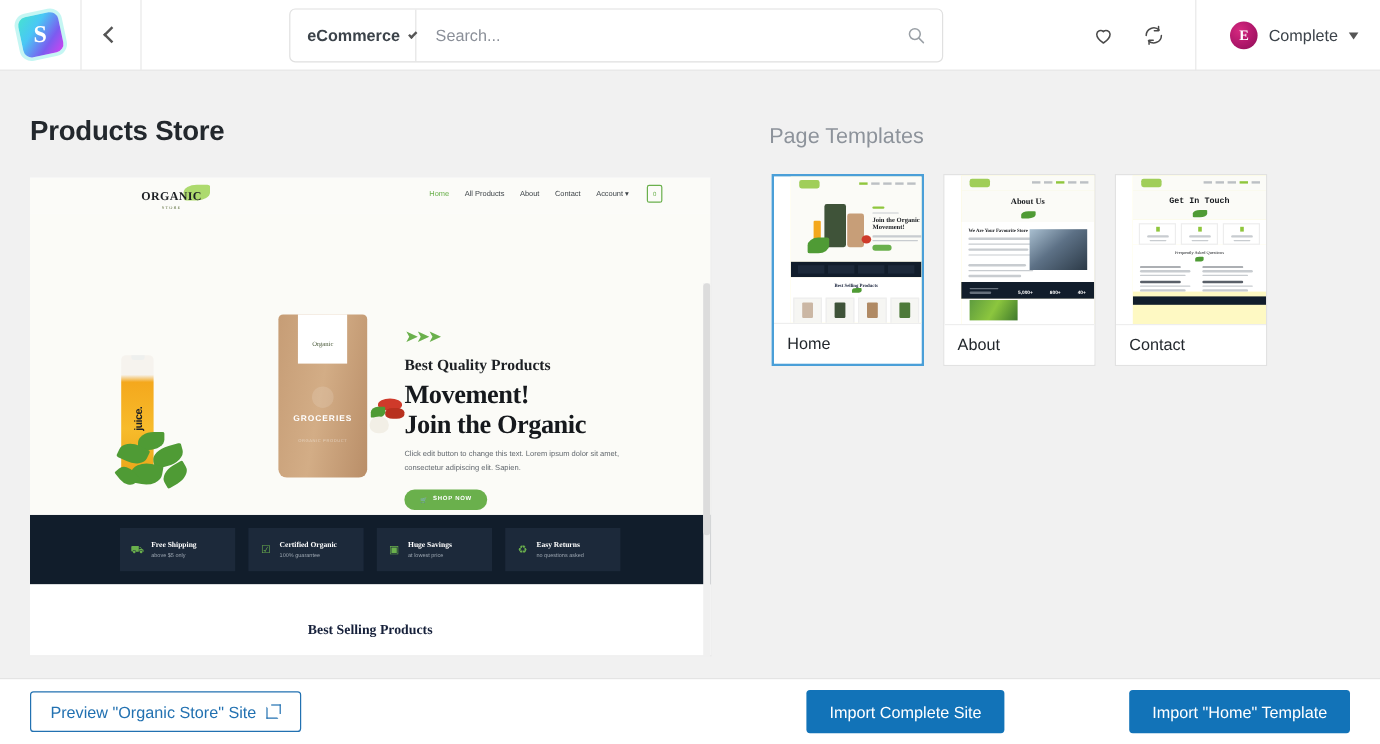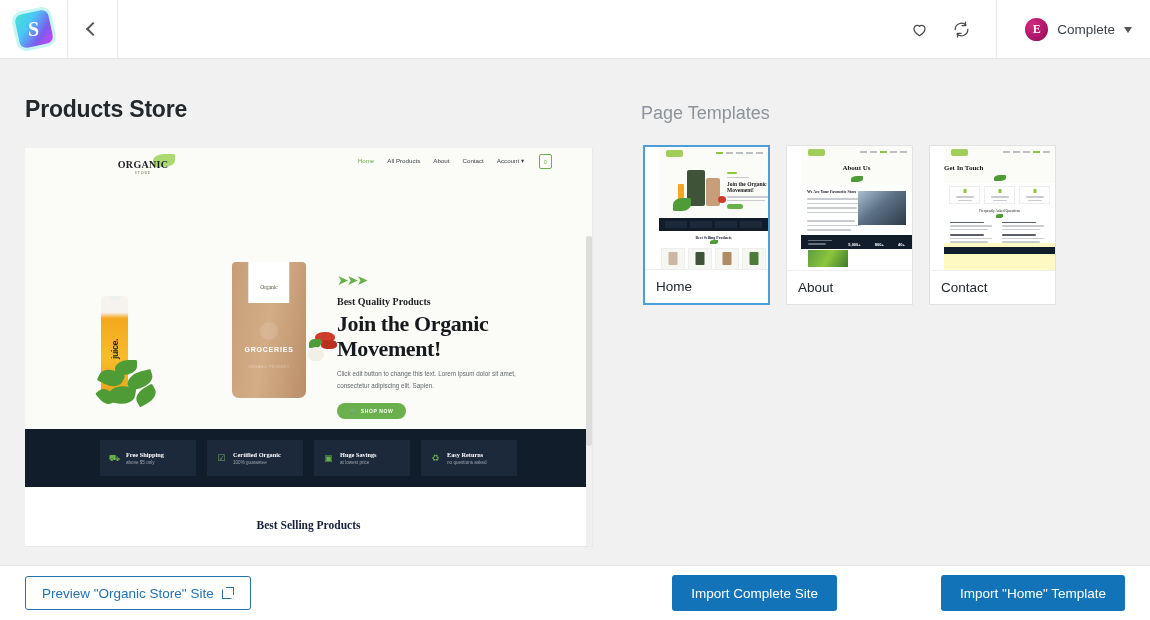--- a/index.html
+++ b/index.html
@@ -99,21 +99,21 @@
   .pv-logo-sub { position: absolute; left: 50%; transform: translateX(-50%); bottom: 0px; font-size: 3.6px; color: #5a6b3a; letter-spacing: 1px; font-family: "Liberation Serif", serif; }
   .pv-menu { position: absolute; right: 68px; top: 9px; display: flex; align-items: center; gap: 13px; }
   .pv-menu a { font-size: 6.2px; color: #3d4348; text-decoration: none; font-family: "Liberation Sans", sans-serif; }
   .pv-menu a.active { color: #6ab04c; }
   .pv-cart { position: absolute; right: 40px; top: 6px; width: 13px; height: 15px; border: 1px solid #6ab04c; border-radius: 2px; display:flex; align-items:center; justify-content:center; }
   .pv-cart i { font-style: normal; font-size: 5px; color: #6ab04c; }
 
   .pv-hero { position: relative; height: 251px; background: #fbfbf7; overflow: hidden; }
   .pv-hero-text { position: absolute; left: 312px; top: 95px; width: 215px; }
   .pv-arrows { font-size: 14px; color: #6ab04c; letter-spacing: -2px; line-height: 1; margin-bottom: 9px; }
-  .pv-kicker { font-family: "Liberation Serif", serif; font-weight: bold; font-size: 10px; color: #1d2024; margin-bottom: 5px; }
+  .pv-kicker { font-family: "Liberation Serif", serif; font-weight: bold; font-size: 13px; color: #1d2024; margin-bottom: 5px; }
   .pv-title { font-family: "Liberation Serif", serif; font-weight: bold; font-size: 22px; line-height: 1.12; color: #16191d; letter-spacing: -0.4px; }
   .pv-desc { font-size: 6.3px; color: #62686e; line-height: 1.85; margin-top: 7px; width: 190px; }
   .pv-btn { margin-top: 11px; display: inline-flex; align-items: center; gap: 4px; background: #6ab04c; color: #fff; font-size: 5px; font-weight: bold; letter-spacing: .6px; padding: 5px 13px; border-radius: 11px; }
 
   
   .pv-prod { position: absolute; left: 66px; top: 46px; width: 250px; height: 200px; }
   .pouch { position: absolute; border-radius: 4px 4px 7px 7px; }
   .pouch .tag { position: absolute; left: 50%; transform: translateX(-50%); top: 0; width: 56%; height: 30%; background: #fff; }
   .pouch .tag-t { position: absolute; left: 50%; transform: translateX(-50%); top: 55%; font-family: "Liberation Serif", serif; font-size: 5.5px; color: #4a5a3a; }
   .pouch .seal { position: absolute; left: 50%; transform: translateX(-50%); top: 44%; width: 18px; height: 18px; border-radius: 50%; background: rgba(255,255,255,.13); }
@@ -231,20 +231,33 @@
   <div class="header">
     <div class="logo-cell">
       <div class="logo">
           <span>S</span>
         </div>
     </div>
     <div class="back-cell">
       <div class="chev-left"></div>
     </div>
 
+    <div class="search-wrap">
+      <div class="cat-select">
+        <span>eCommerce</span>
+        <span class="chev-down"></span>
+      </div>
+      <input class="search-input" type="text" placeholder="Search..." style="">
+      <div class="search-icon-btn">
+        <svg width="15" height="15" viewBox="0 0 20 20" fill="none" stroke="#9aa0a6" stroke-width="1.7">
+          <circle cx="8.5" cy="8.5" r="6"></circle>
+            <line x1="13" y1="13" x2="18" y2="18" stroke-linecap="round"></line>
+        </svg>
+      </div>
+    </div>
 
     <div class="hdr-right">
       <div class="icon-btn">
         <svg width="19" height="19" viewBox="0 0 24 24" fill="none" stroke="#4a4a4a" stroke-width="1.6">
           <path d="M12 20s-7-4.6-7-9.3A4.2 4.2 0 0 1 12 8a4.2 4.2 0 0 1 7 2.7C19 15.4 12 20 12 20z" stroke-linejoin="round"></path>
         </svg>
       </div>
       <div class="icon-btn">
         <svg width="19" height="19" viewBox="0 0 24 24" fill="none" stroke="#4a4a4a" stroke-width="1.6">
           <path d="M4 12a8 8 0 0 1 13.6-5.6M20 12a8 8 0 0 1-13.6 5.6" stroke-linecap="round"></path>
@@ -310,22 +323,22 @@
           <div style="position:absolute;left:12px;top:8px;width:16px;height:9px;background:#b8311f;border-radius:40%"></div>
           <div style="position:absolute;left:0px;top:7px;width:12px;height:9px;background:#4f9b35;border-radius:50% 8% 50% 8%"></div>
           <div class="garlic" style="left:-1px;top:15px"></div>
         </div>
       </div>
 
       <div class="pv-hero-text">
         <div class="pv-arrows">➤➤➤</div>
         <div class="pv-kicker">Best Quality Products</div>
         <div class="pv-title">
+          <div>Movement!</div>
           <div>Join the Organic</div>
-          <div>Movement!</div>
         </div>
         <div class="pv-desc">Click edit button to change this text. Lorem ipsum dolor sit amet, consectetur adipiscing elit. Sapien.</div>
         <div class="pv-btn">
           <span>🛒</span>
           <span>SHOP NOW</span>
         </div>
       </div>
     </div>
 
     <div class="pv-features">
@@ -479,21 +492,21 @@
           <div class="mini-logo"></div>
           <div class="mini-nav">
               <i></i>
               <i></i>
               <i></i>
               <i class="g"></i>
               <i></i>
             </div>
         </div>
         <div class="c-title">
-          <div style="padding-top:5px;font-family:Liberation Serif, serif;font-weight:bold;font-size:7px;color:#16191d">Get In Touch</div>
+          <div style="text-align:center;padding-top:5px;font-family:Liberation Mono, monospace;font-weight:bold;font-size:7px;color:#16191d">Get In Touch</div>
           <div class="leafmark" style="top:16px"></div>
         </div>
         <div class="c-boxes">
           <div class="c-box">
               <i></i>
               <div class="ln" style="width:18px;margin:9px auto 0"></div>
               <div class="ln" style="width:14px;margin:2px auto 0"></div>
             </div>
           <div class="c-box">
               <i></i>

